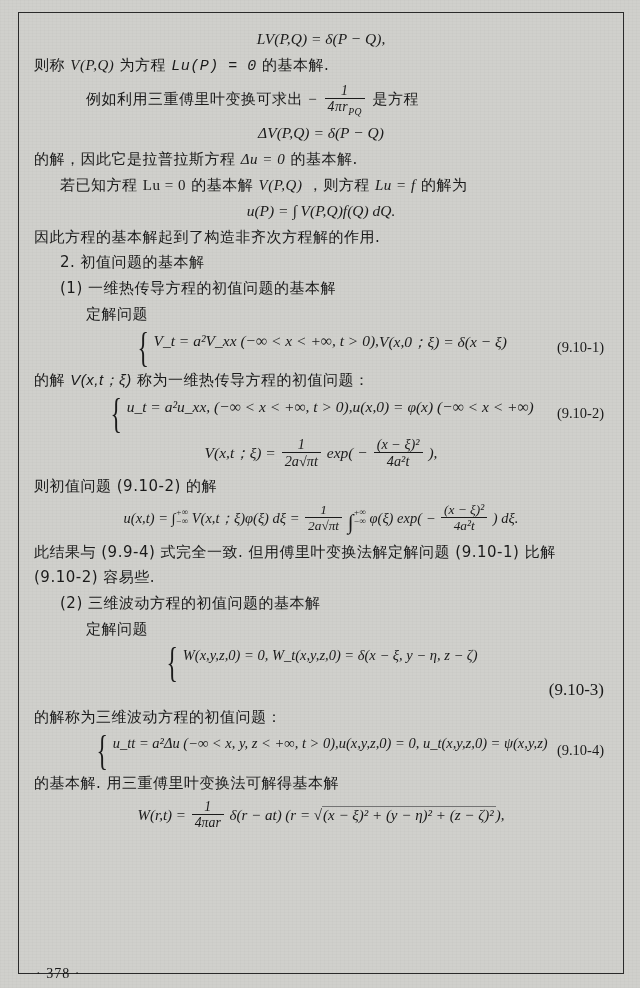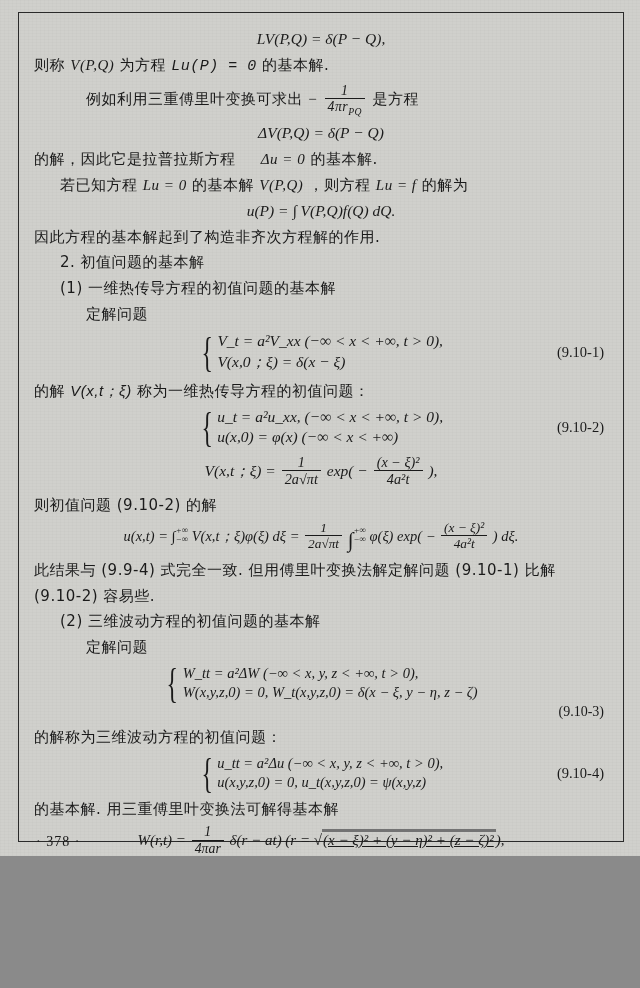--- a/index.html
+++ b/index.html
@@ -3,21 +3,21 @@
 <meta charset="utf-8">
 <style>
   html, body {
     margin: 0;
     padding: 0;
     background: #8a8a8a;
   }
   .page {
     position: relative;
     width: 640px;
-    height: 856px;
+    height: 988px;
     background: #cfcfcb;
     overflow: hidden;
     font-family: "Liberation Serif", serif;
     color: #1a1a1a;
   }
   
   .page::before {
     content: "";
     position: absolute;
     inset: 0;
@@ -93,41 +93,40 @@
     line-height: .95;
     font-family: "Liberation Serif", serif;
     font-style: normal;
     display: flex;
     align-items: center;
     margin-right: 2px;
     transform: scaleX(.7) scaleY(1.25);
   }
   .sysrows {
     display: flex;
-    flex-direction: column;
+    flex-direction: row;
     justify-content: flex-end;
     text-align: left;
   }
   .sysrows > div { padding: 1px 0; white-space: nowrap; }
 
   
   .frac {
     display: inline-block;
     vertical-align: -0.55em;
     text-align: center;
     font-size: .92em;
     margin: 0 2px;
   }
   .frac .num { display: block; padding: 0 3px; line-height: 1.05; }
   .frac .den { display: block; padding: 0 3px; border-top: 1px solid #1a1a1a; line-height: 1.15; }
 
   .sqrt {
-    border-top: 3px solid #737373;
+    border-top: 1px solid #737373;
     padding: 0 2px 0 1px;
-    text-decoration: underline;
   }
   sub { font-size: .7em; }
 
   .pagenum {
     position: absolute;
     left: 36px;
     bottom: 6px;
     font-size: 14px;
     font-family: "Liberation Serif", serif;
     letter-spacing: 1px;
@@ -163,27 +162,27 @@
       </span>
       <span>是方程</span>
     </div>
 
     <div class="eq">
       <span>ΔV(P,Q) = δ(P − Q)</span>
     </div>
 
     <div class="ln cn">
       <span>的解，因此它是拉普拉斯方程</span>
-      <span style="font-family:'Liberation Serif',serif;font-style:italic;margin-left:20px;">Δu = 0</span>
+      <span style="font-family:'Liberation Serif',serif;font-style:italic;">Δu = 0</span>
       <span>的基本解.</span>
     </div>
 
     <div class="ln cn indent1">
       <span>若已知方程</span>
-      <span style="font-family:'Liberation Serif',serif;font-style:italic;">Lu = 0</span>
+      <span style="font-family:'Liberation Serif',serif;">Lu = 0</span>
       <span>的基本解</span>
       <span style="font-family:'Liberation Serif',serif;font-style:italic;">V(P,Q)</span>
       <span>，则方程</span>
       <span style="font-family:'Liberation Serif',serif;font-style:italic;">Lu = f</span>
       <span>的解为</span>
     </div>
 
     <div class="eq">
       <span>u(P) = ∫ V(P,Q)f(Q) dQ.</span>
     </div>
@@ -284,26 +283,25 @@
 
     <div class="ln cn indent2">
       <span>定解问题</span>
     </div>
 
     <div class="eqblock">
       <div class="eqbody" style="font-size:14.5px;">
         <span class="sys">
           <span class="brace">{</span>
           <span class="sysrows">
-            <div>W_tt = a²ΔW   (−∞ &lt; x, y, z &lt; +∞, t &gt; 0),</div>
             <div>W(x,y,z,0) = 0, W_t(x,y,z,0) = δ(x − ξ, y − η, z − ζ)</div>
           </span>
         </span>
       </div>
-      <div style="text-align:right;font-size:14px;margin-top:2px;padding-right:4px;">(9.10-3)</div>
+      <div style="text-align:right;font-size:17px;margin-top:2px;padding-right:4px;">(9.10-3)</div>
     </div>
 
     <div class="ln cn">
       <span>的解称为三维波动方程的初值问题：</span>
     </div>
 
     <div class="eqblock">
       <div class="eqbody" style="font-size:14.5px;">
         <span class="sys">
           <span class="brace">{</span>

